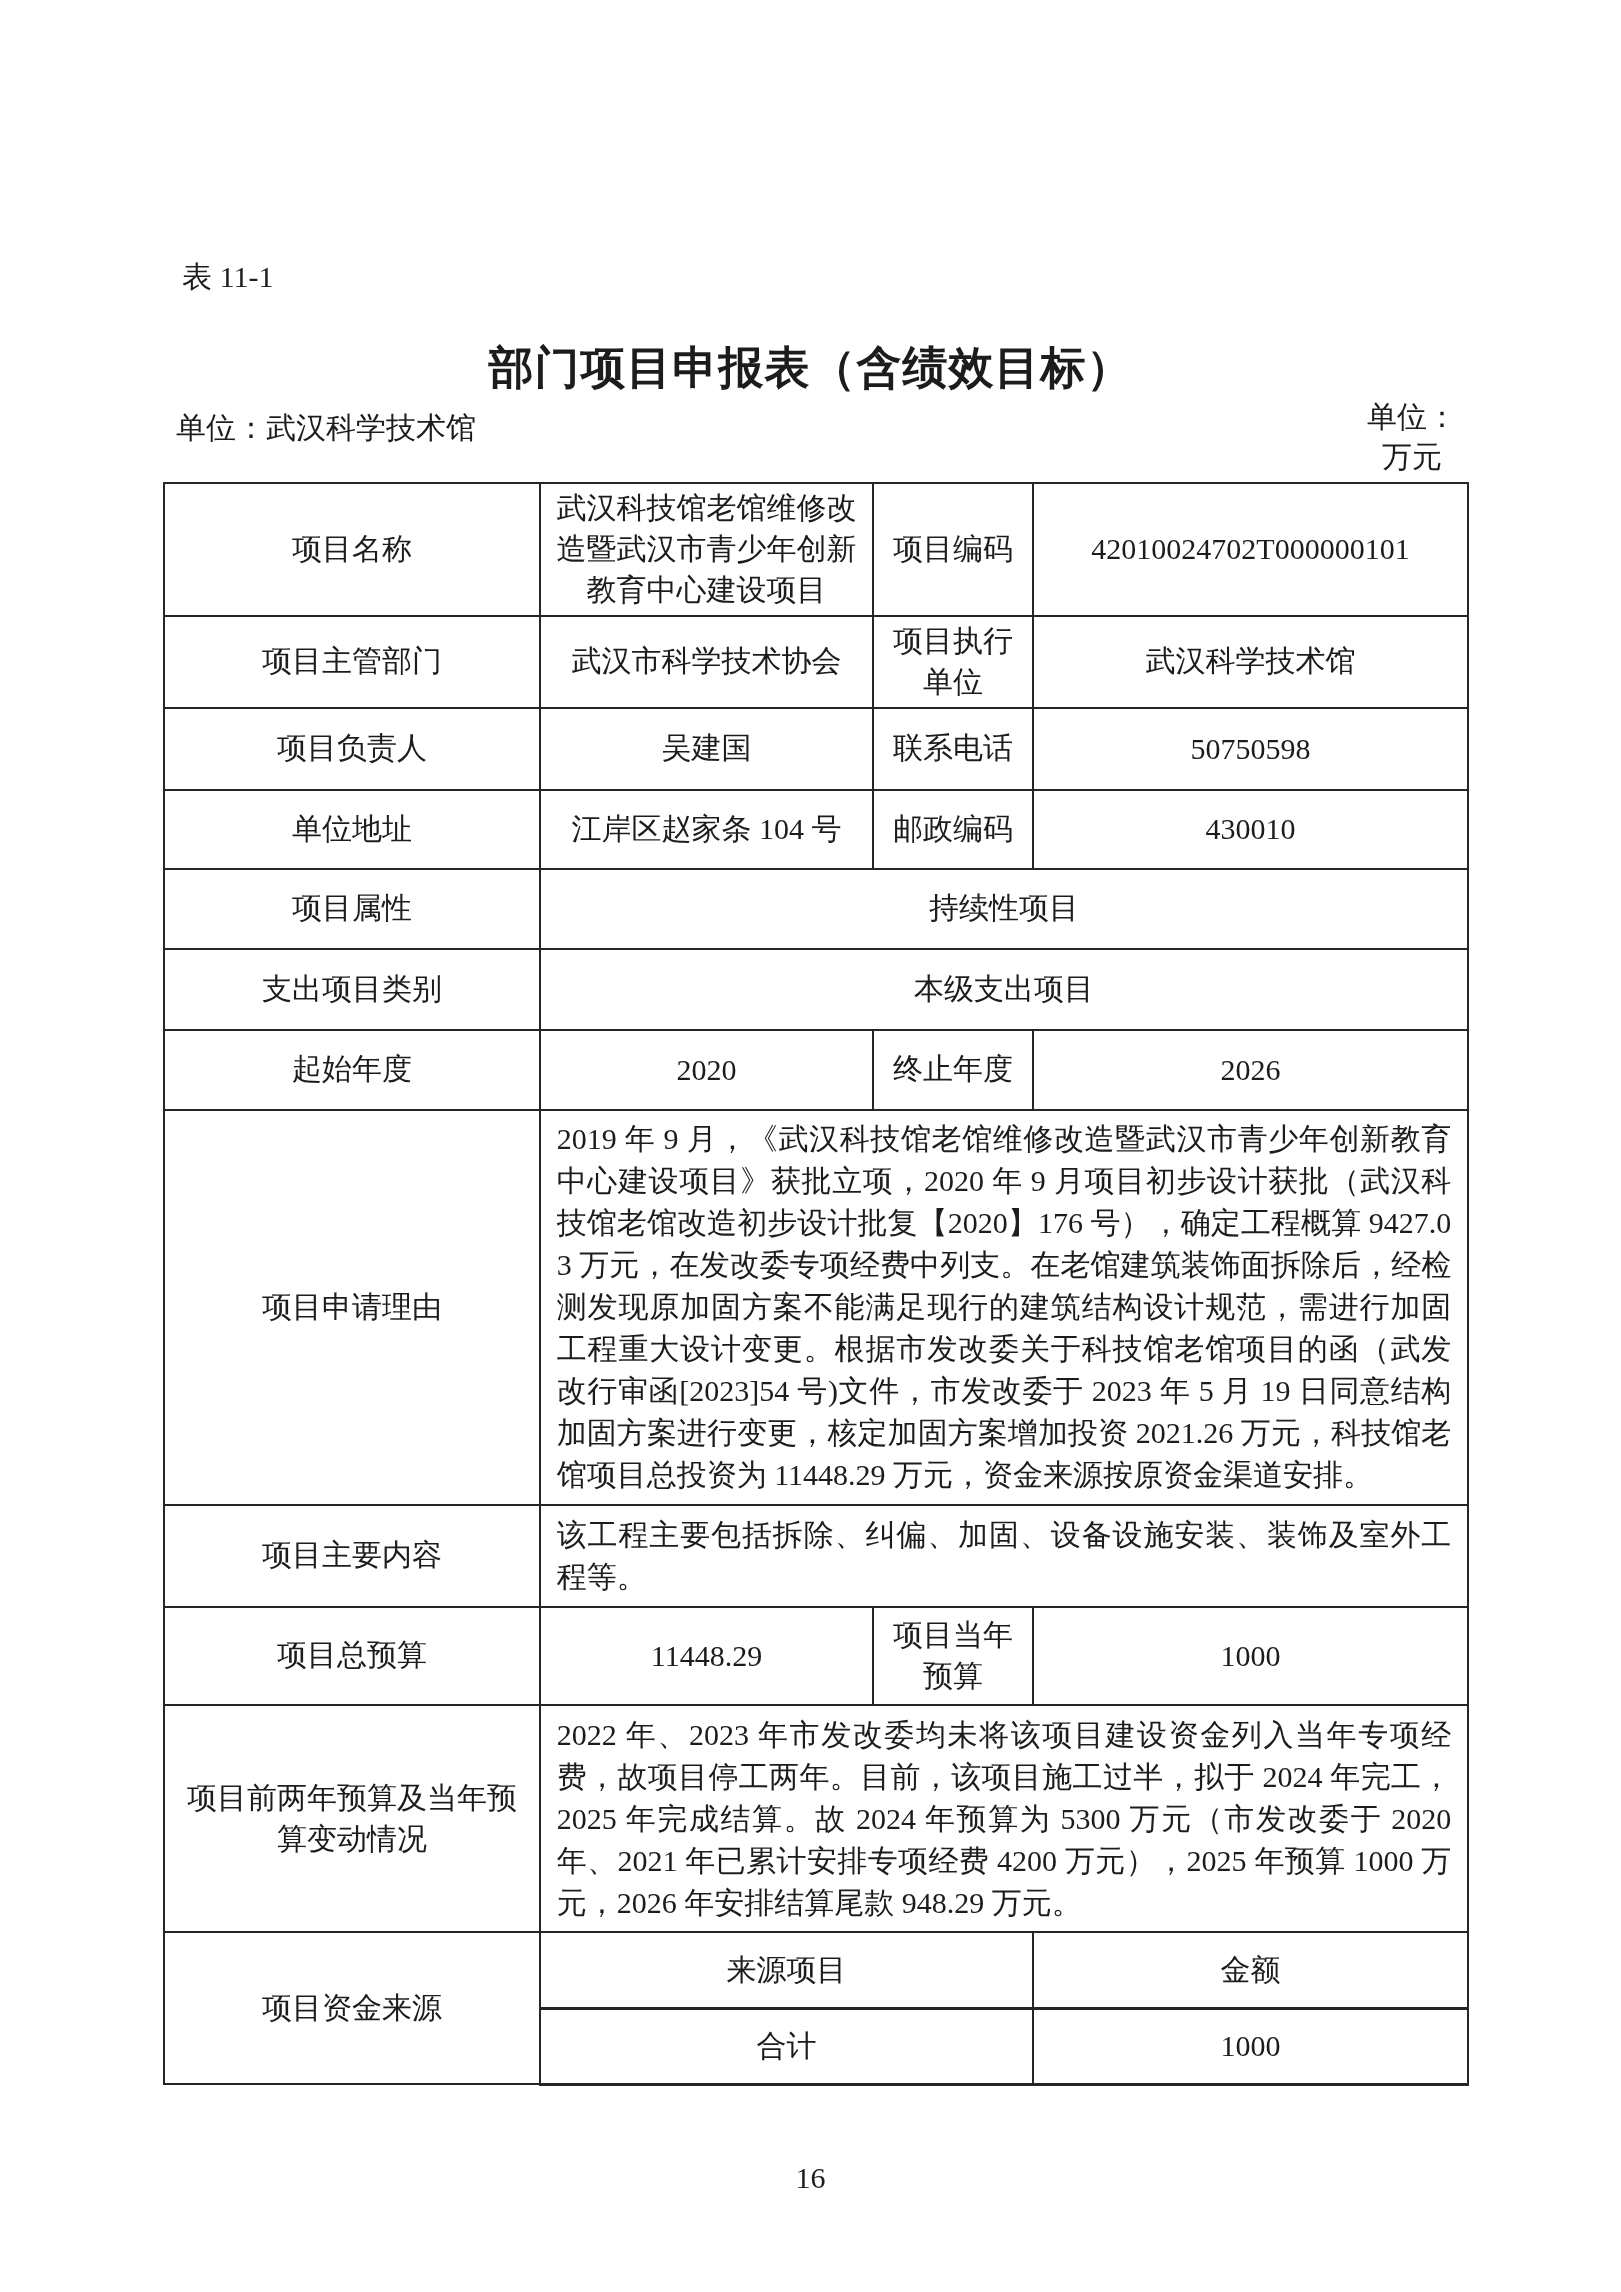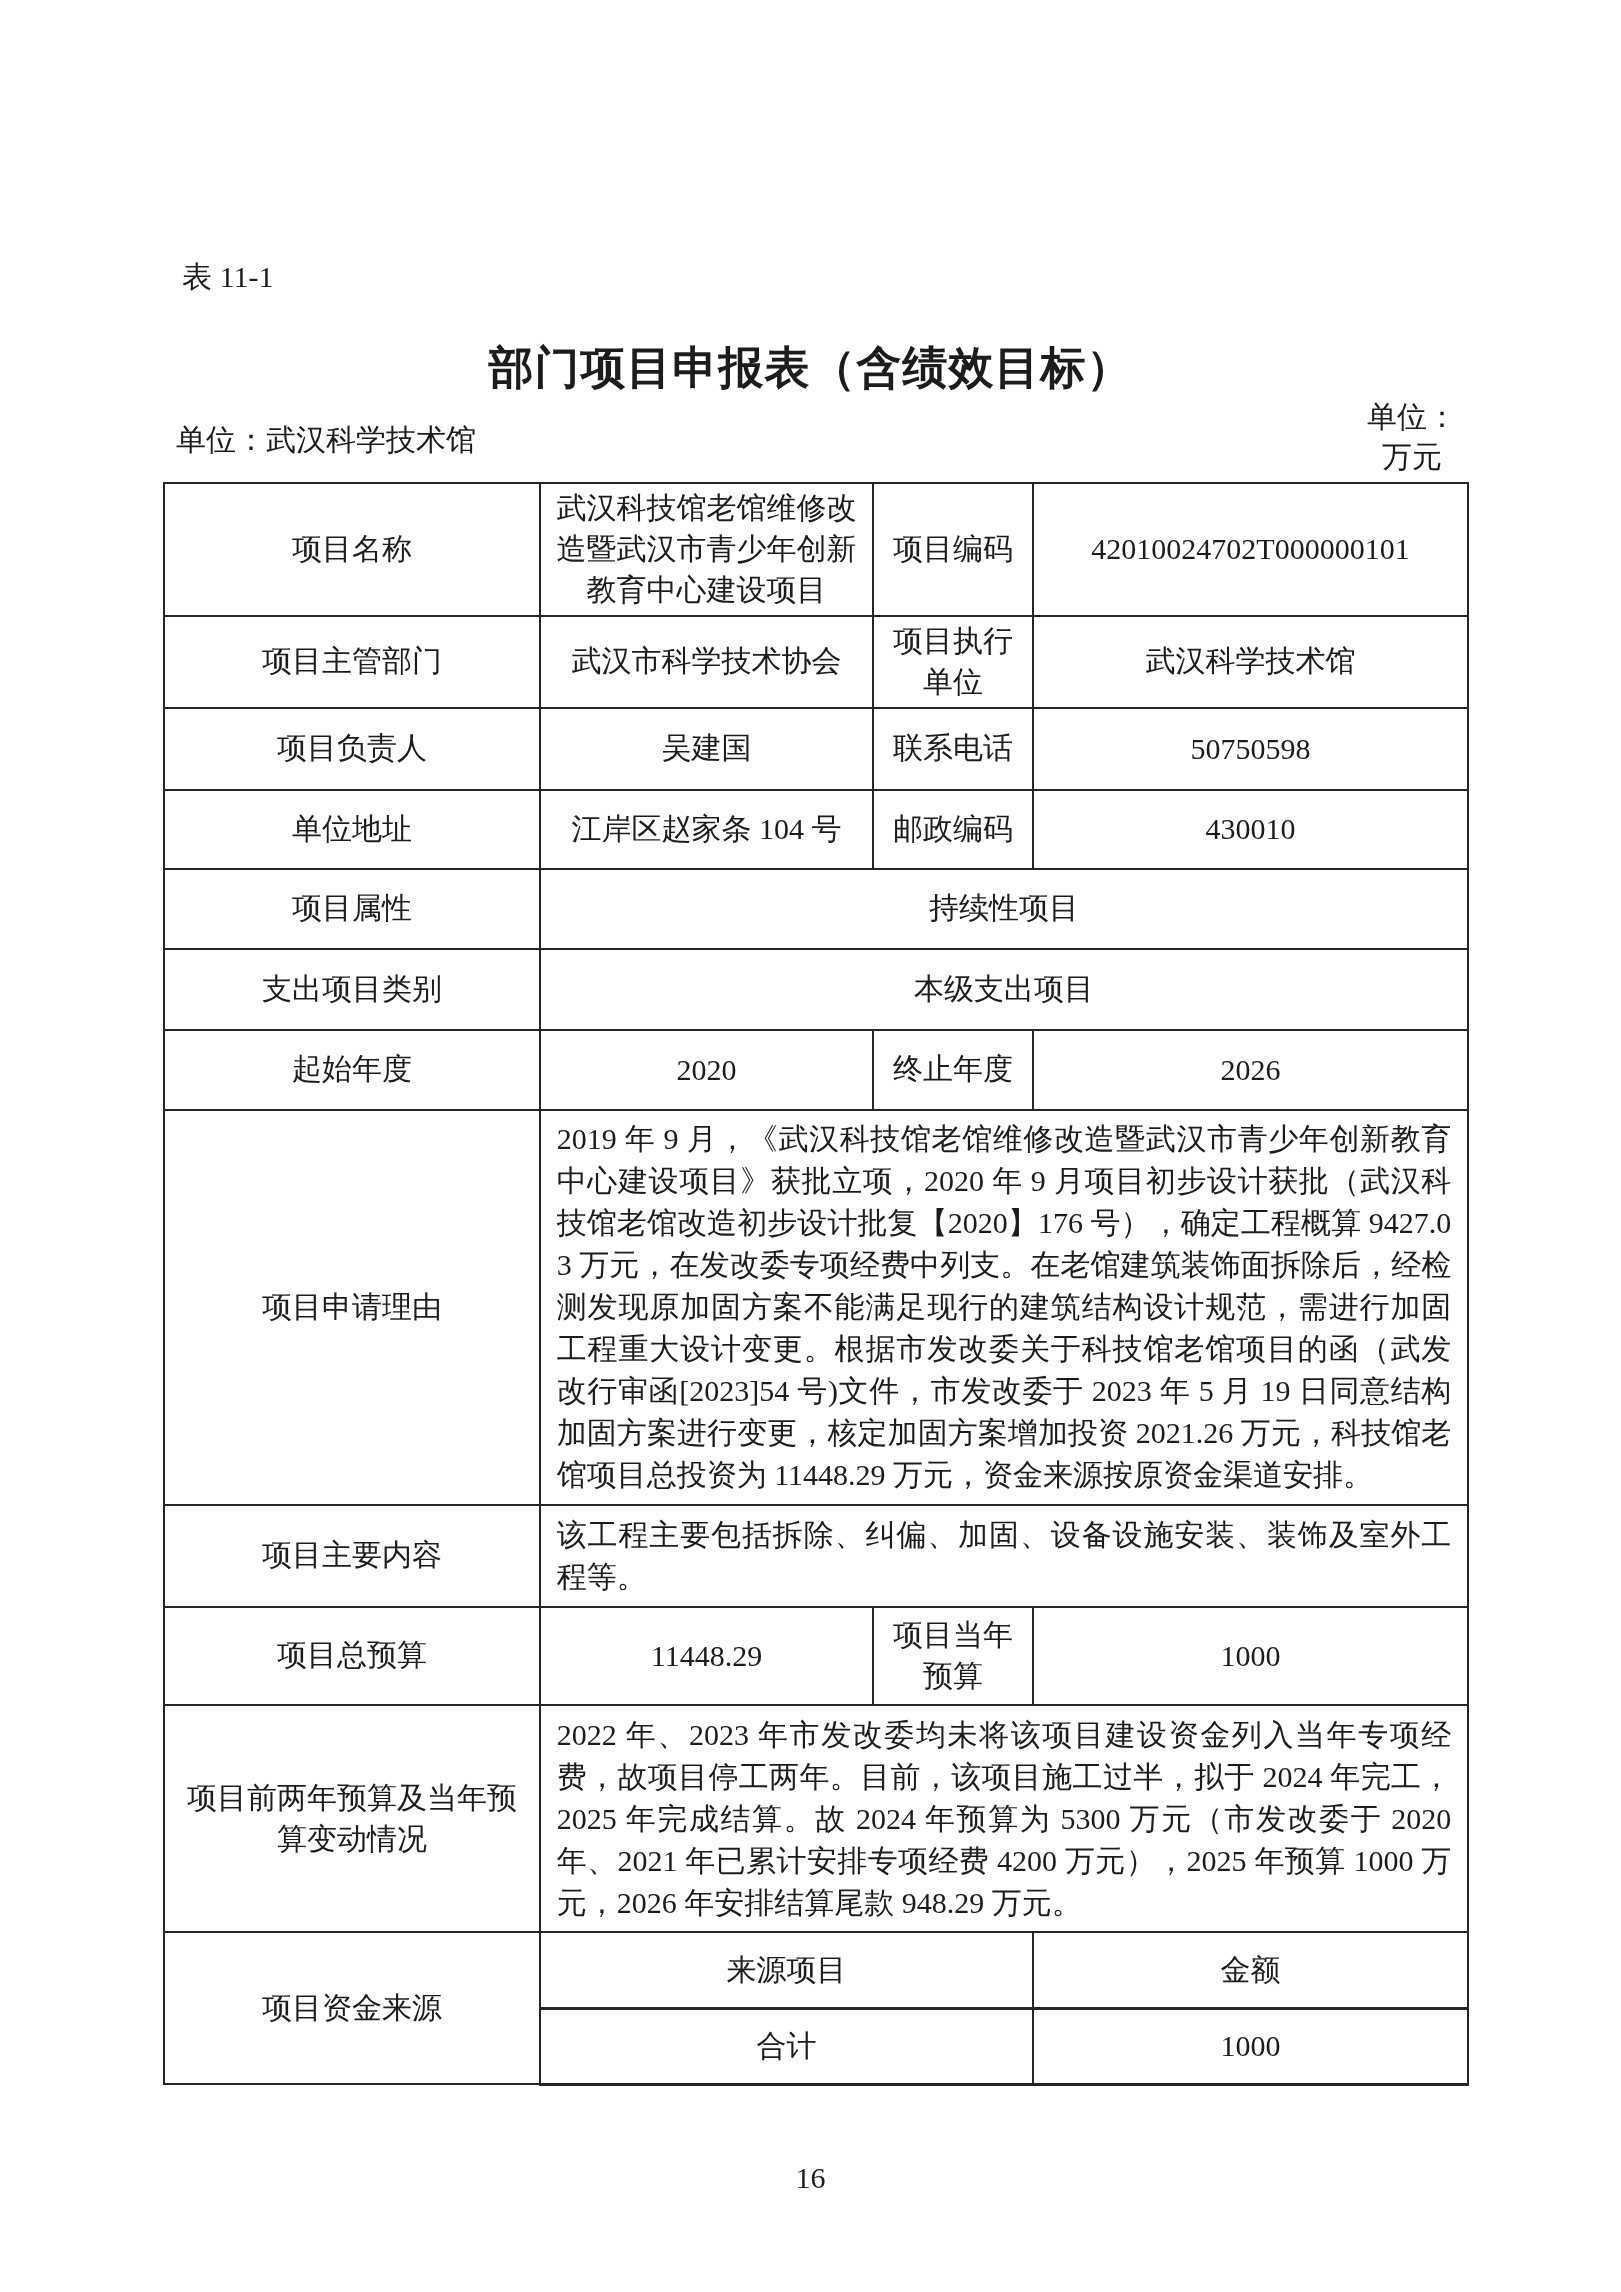--- a/index.html
+++ b/index.html
@@ -26,21 +26,21 @@
     top: 338px;
     text-align: center;
     font-size: 45px;
     font-weight: bold;
     font-family: Liberation Serif, serif;
     letter-spacing: 1px;
   }
   .unit-left {
     position: absolute;
     left: 176px;
-    top: 420px;
+    top: 408px;
     font-size: 30px;
   }
   .unit-right {
     position: absolute;
     left: 1357px;
     top: 397px;
     width: 110px;
     font-size: 30px;
     line-height: 40px;
     text-align: center;

